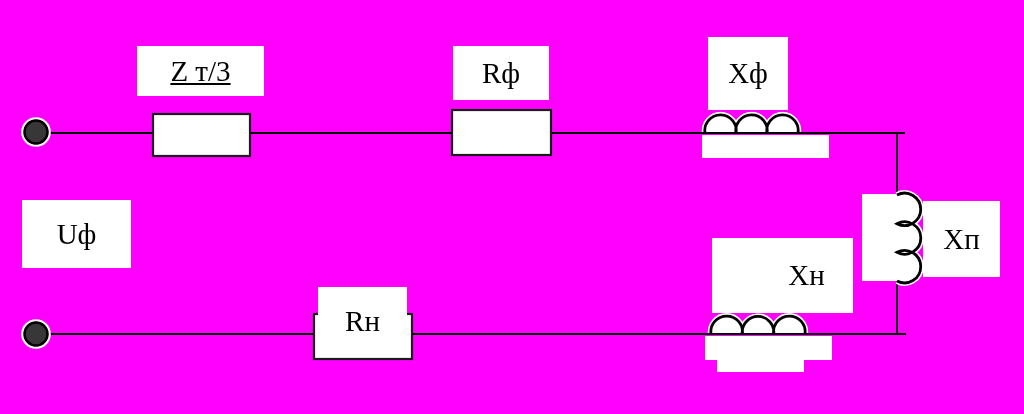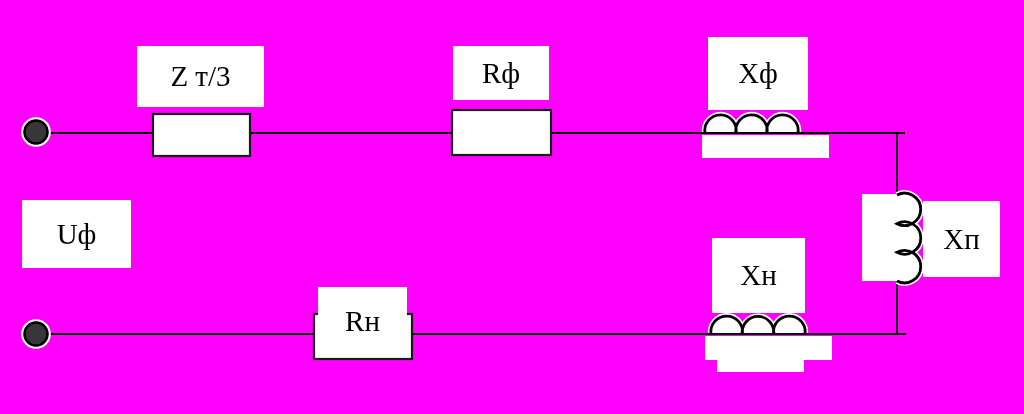--- a/index.html
+++ b/index.html
@@ -72,27 +72,27 @@
     <g>
       <circle cx="36" cy="132" r="13.6" fill="none" stroke="#ffffff" stroke-width="2.5"></circle>
       <circle cx="36" cy="132" r="11.5" fill="#373737" stroke="#000000" stroke-width="2.4"></circle>
     </g>
     <g>
       <circle cx="36" cy="334" r="13.6" fill="none" stroke="#ffffff" stroke-width="2.5"></circle>
       <circle cx="36" cy="334" r="11.5" fill="#373737" stroke="#000000" stroke-width="2.4"></circle>
     </g>
   </svg>
 
-  <div class="comp-label" style="left:137px; top:46px;  width:127px; height:61px;">Z т/3</div>
+  <div class="comp-label" style="left:137px; top:46px;  width:127px; height:50px;text-decoration:underline;">Z т/3</div>
 
   <div class="comp-label" style="left:453px; top:46px;  width:96px;  height:54px;">Rф</div>
 
-  <div class="comp-label" style="left:708px; top:37px;  width:100px; height:73px;">Xф</div>
+  <div class="comp-label" style="left:708px; top:37px;  width:80px; height:73px;">Xф</div>
 
   <div class="comp-label" style="left:22px;  top:200px; width:109px; height:68px;">Uф</div>
 
   <div class="comp-label" style="left:318px; top:242px; width:89px;  height:68px;margin-top:45px;">Rн</div>
 
-  <div class="comp-label" style="left:712px; top:238px; width:93px;  height:75px;">Xн</div>
+  <div class="comp-label" style="left:712px; top:238px; width:93px;  height:75px;padding-left:48px;">Xн</div>
 
   <div class="comp-label" style="left:923px; top:201px; width:77px;  height:76px;">Xп</div>
 
 </div>
 
 </body></html>

